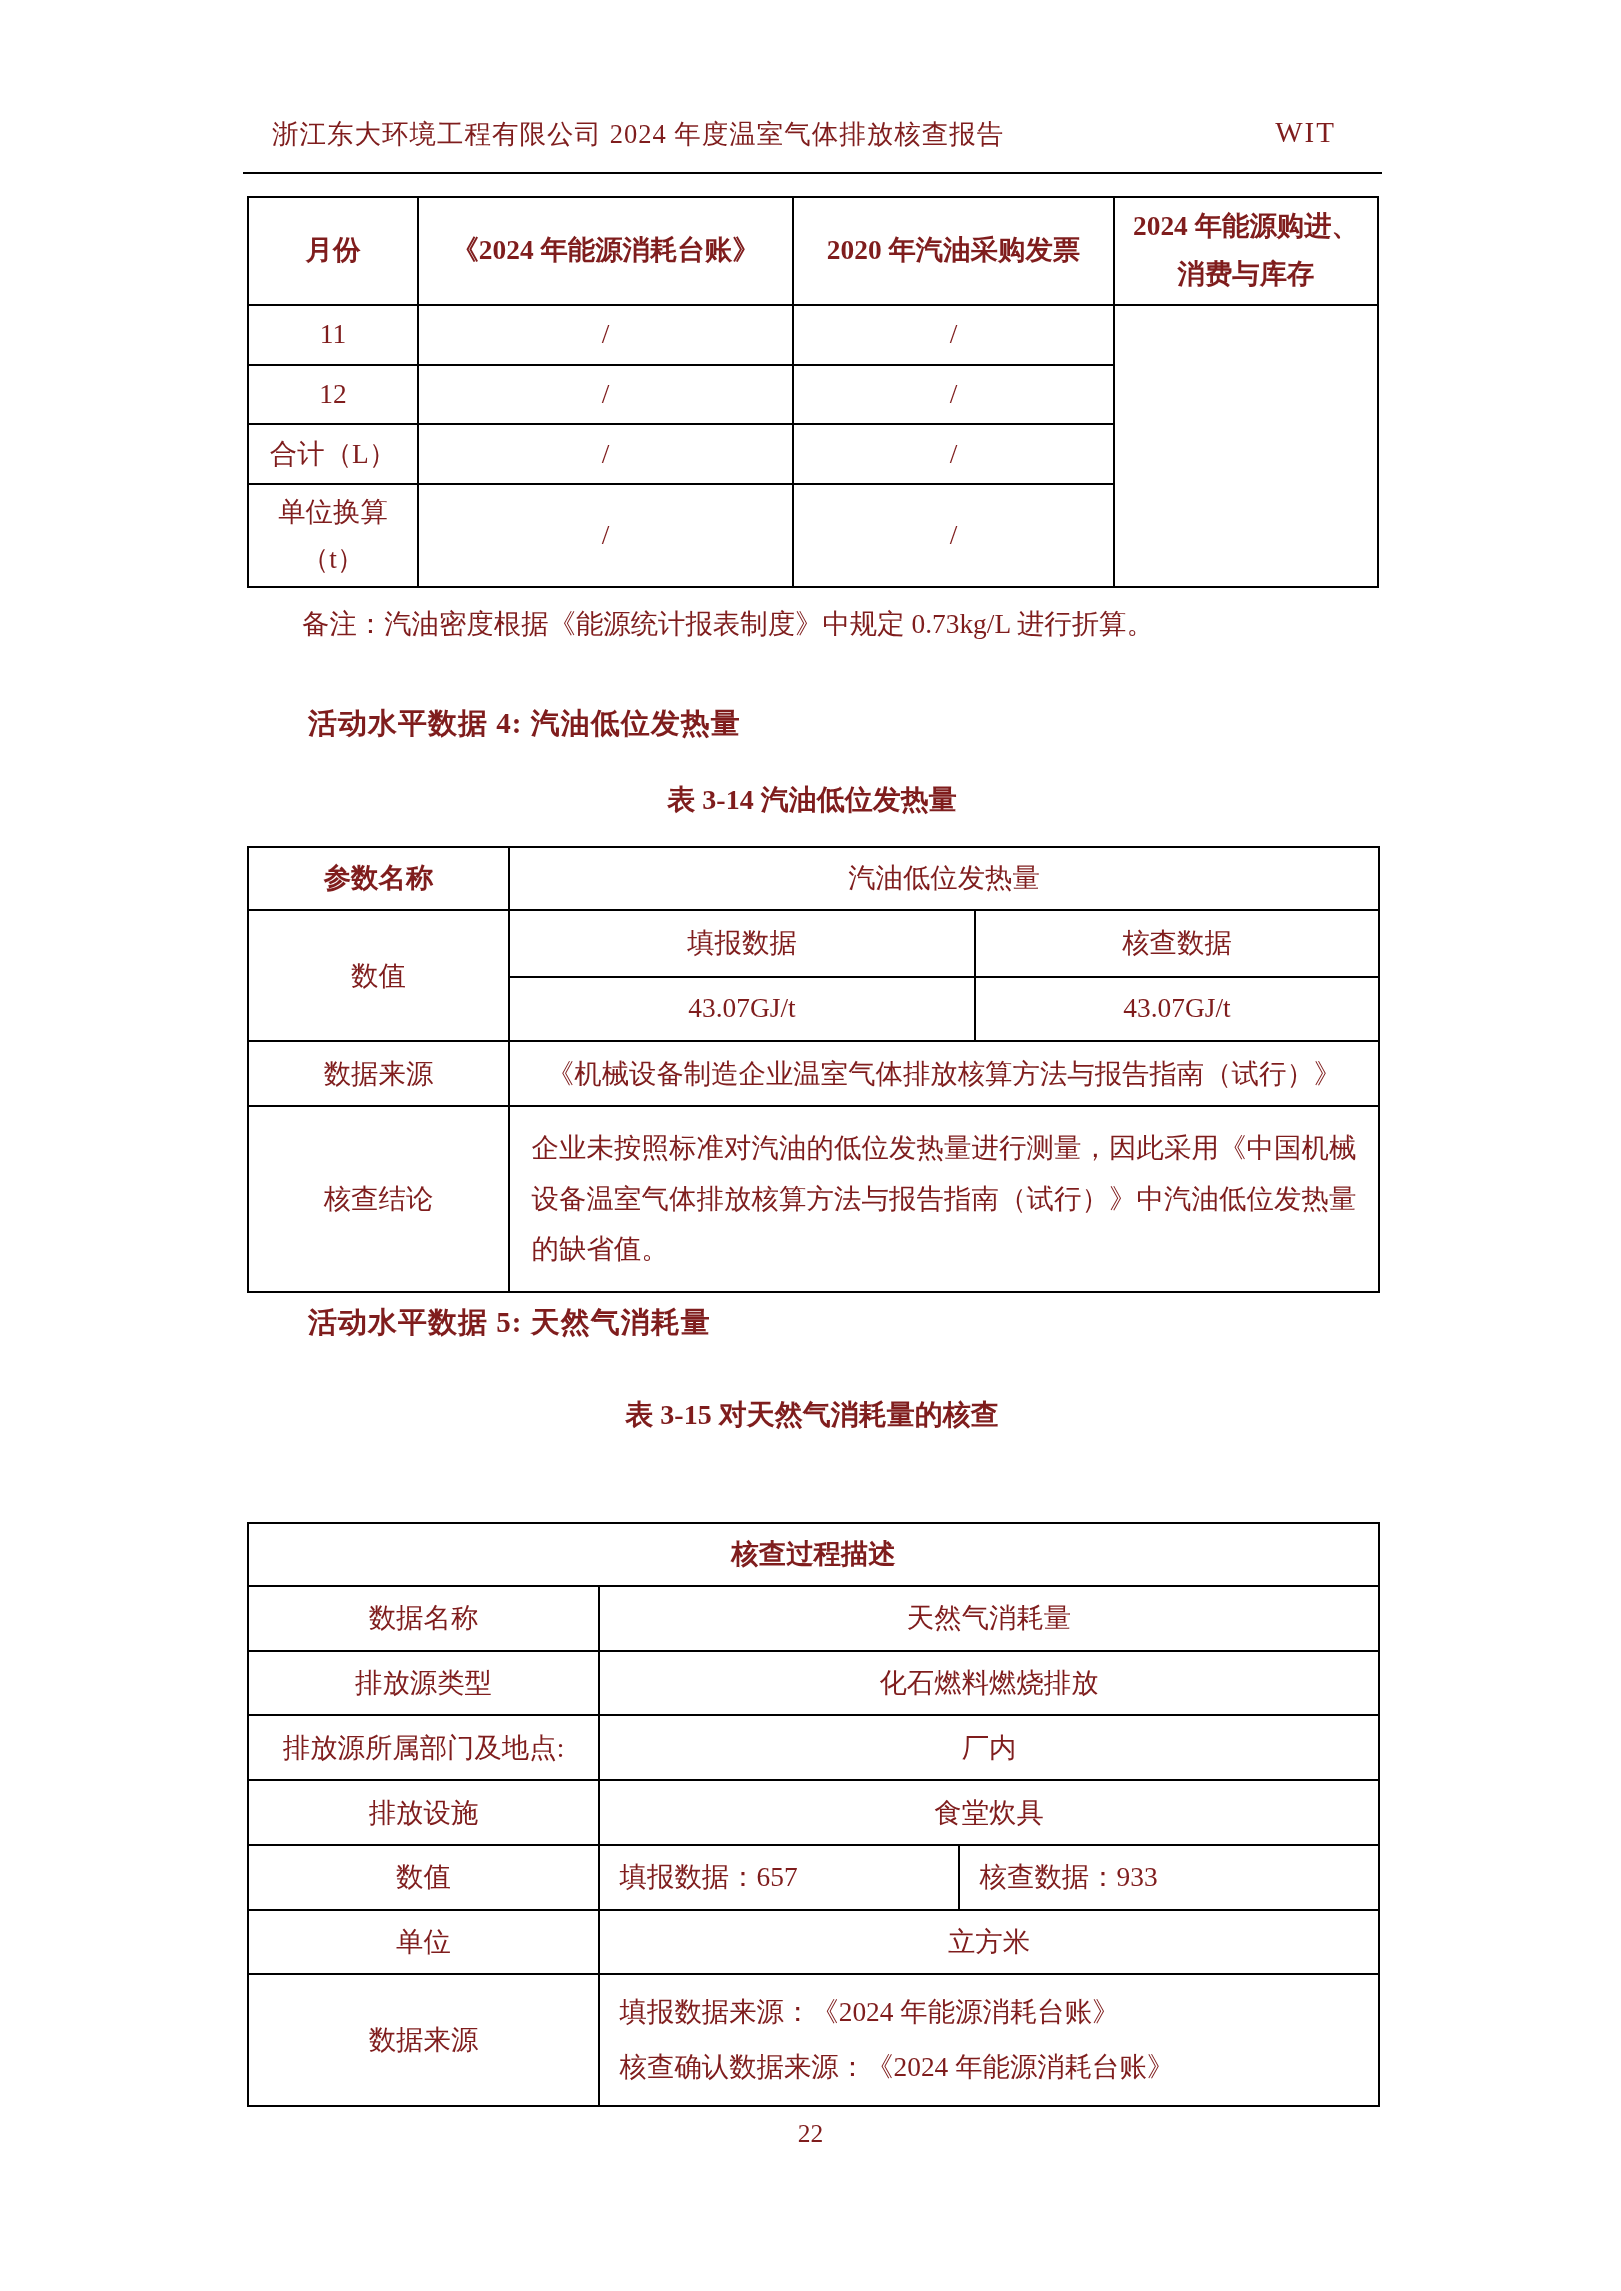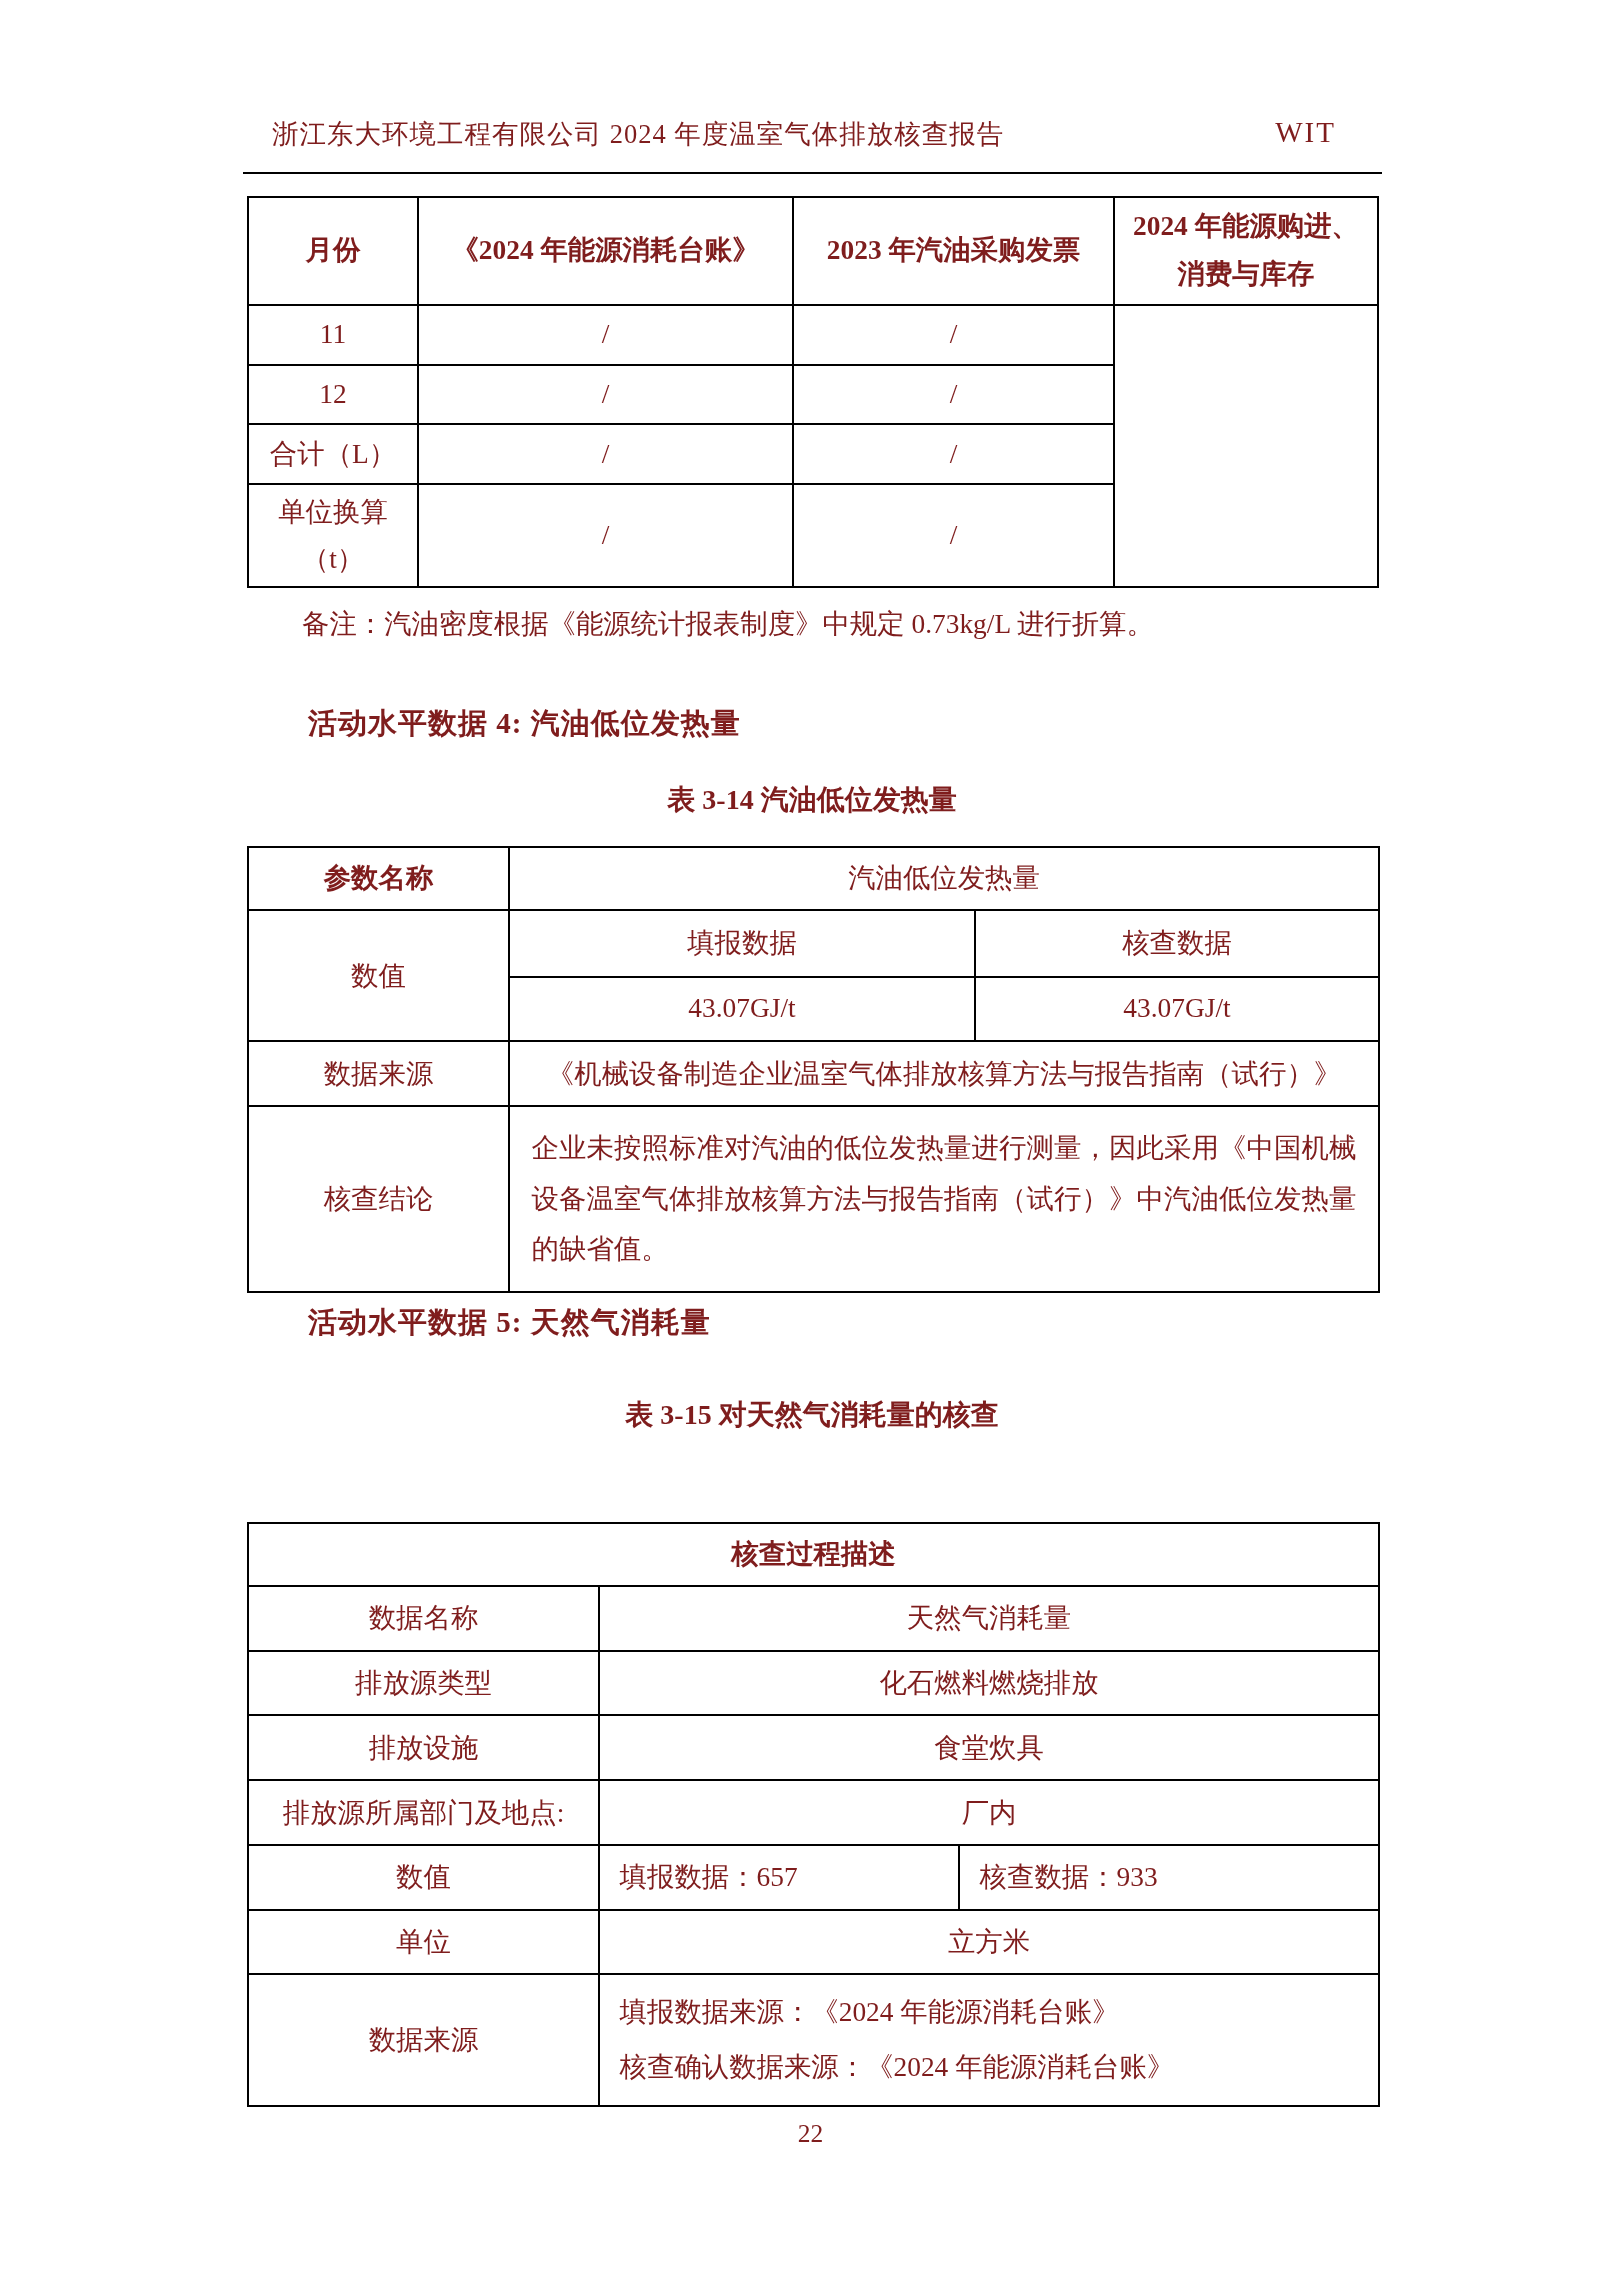--- a/index.html
+++ b/index.html
@@ -109,21 +109,21 @@
     <colgroup>
         <col style="width:170px">
         <col style="width:375px">
         <col style="width:321px">
         <col style="width:264px">
       </colgroup>
     <tbody>
         <tr class="hrow">
       <th>月份</th>
       <th>《2024 年能源消耗台账》</th>
-      <th>2023 年汽油采购发票</th>
+      <th>2020 年汽油采购发票</th>
       <th class="pre">2024 年能源购进、
 消费与库存</th>
     </tr>
     <tr class="r">
       <td>11</td>
       <td>/</td>
       <td>/</td>
       <td rowspan="4"></td>
     </tr>
     <tr class="r">
@@ -196,26 +196,26 @@
     </tr>
     <tr>
       <td>数据名称</td>
       <td colspan="2">天然气消耗量</td>
     </tr>
     <tr>
       <td>排放源类型</td>
       <td colspan="2">化石燃料燃烧排放</td>
     </tr>
     <tr>
+      <td>排放源所属部门及地点:</td>
+      <td colspan="2">厂内</td>
+    </tr>
+    <tr>
       <td>排放设施</td>
       <td colspan="2">食堂炊具</td>
-    </tr>
-    <tr>
-      <td>排放源所属部门及地点:</td>
-      <td colspan="2">厂内</td>
     </tr>
     <tr>
       <td>数值</td>
       <td class="left-val">填报数据：657</td>
       <td class="left-val">核查数据：933</td>
     </tr>
     <tr>
       <td>单位</td>
       <td colspan="2">立方米</td>
     </tr>

